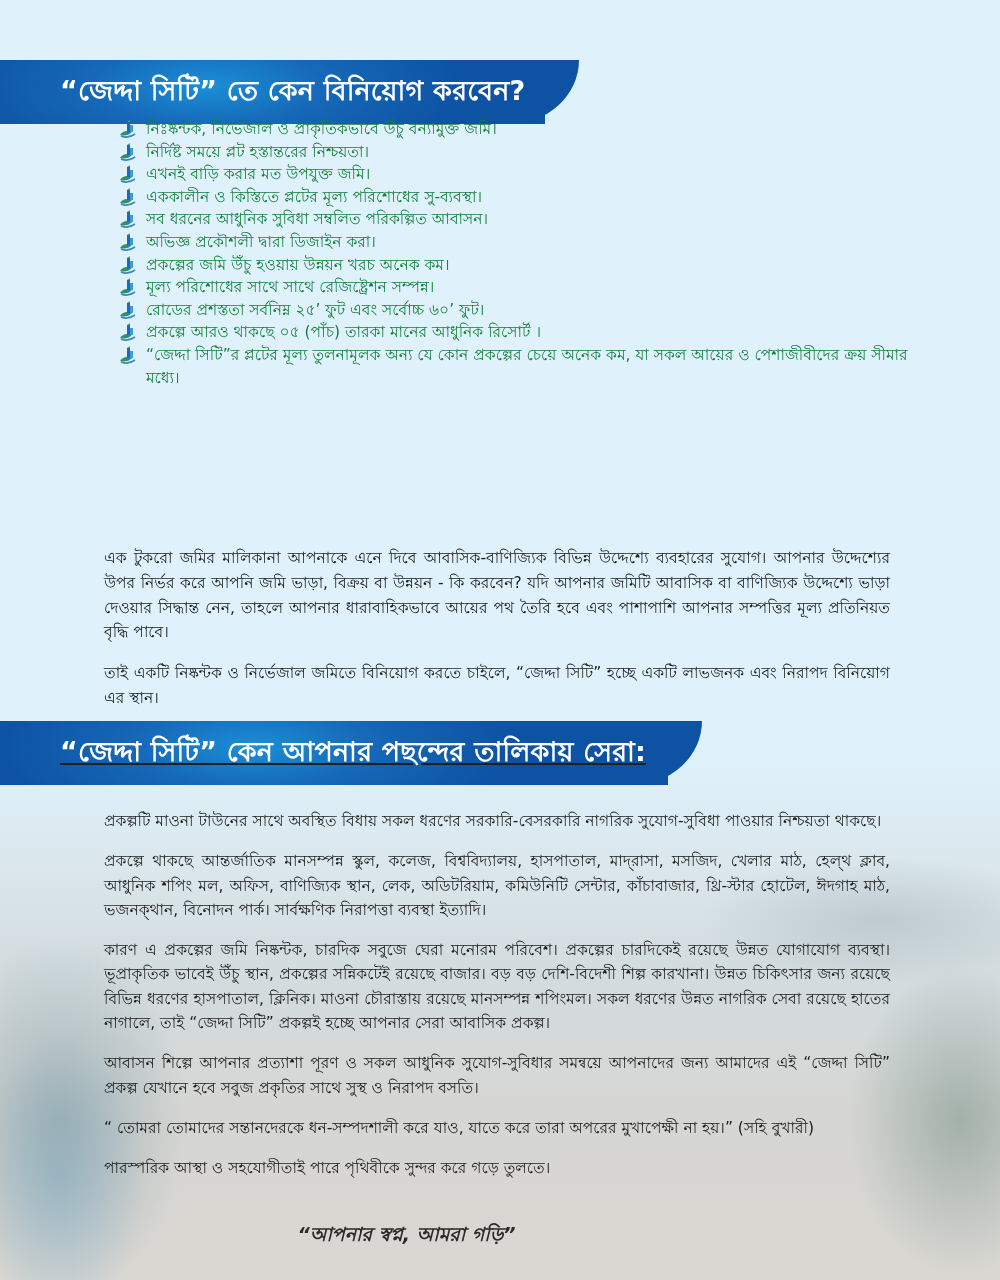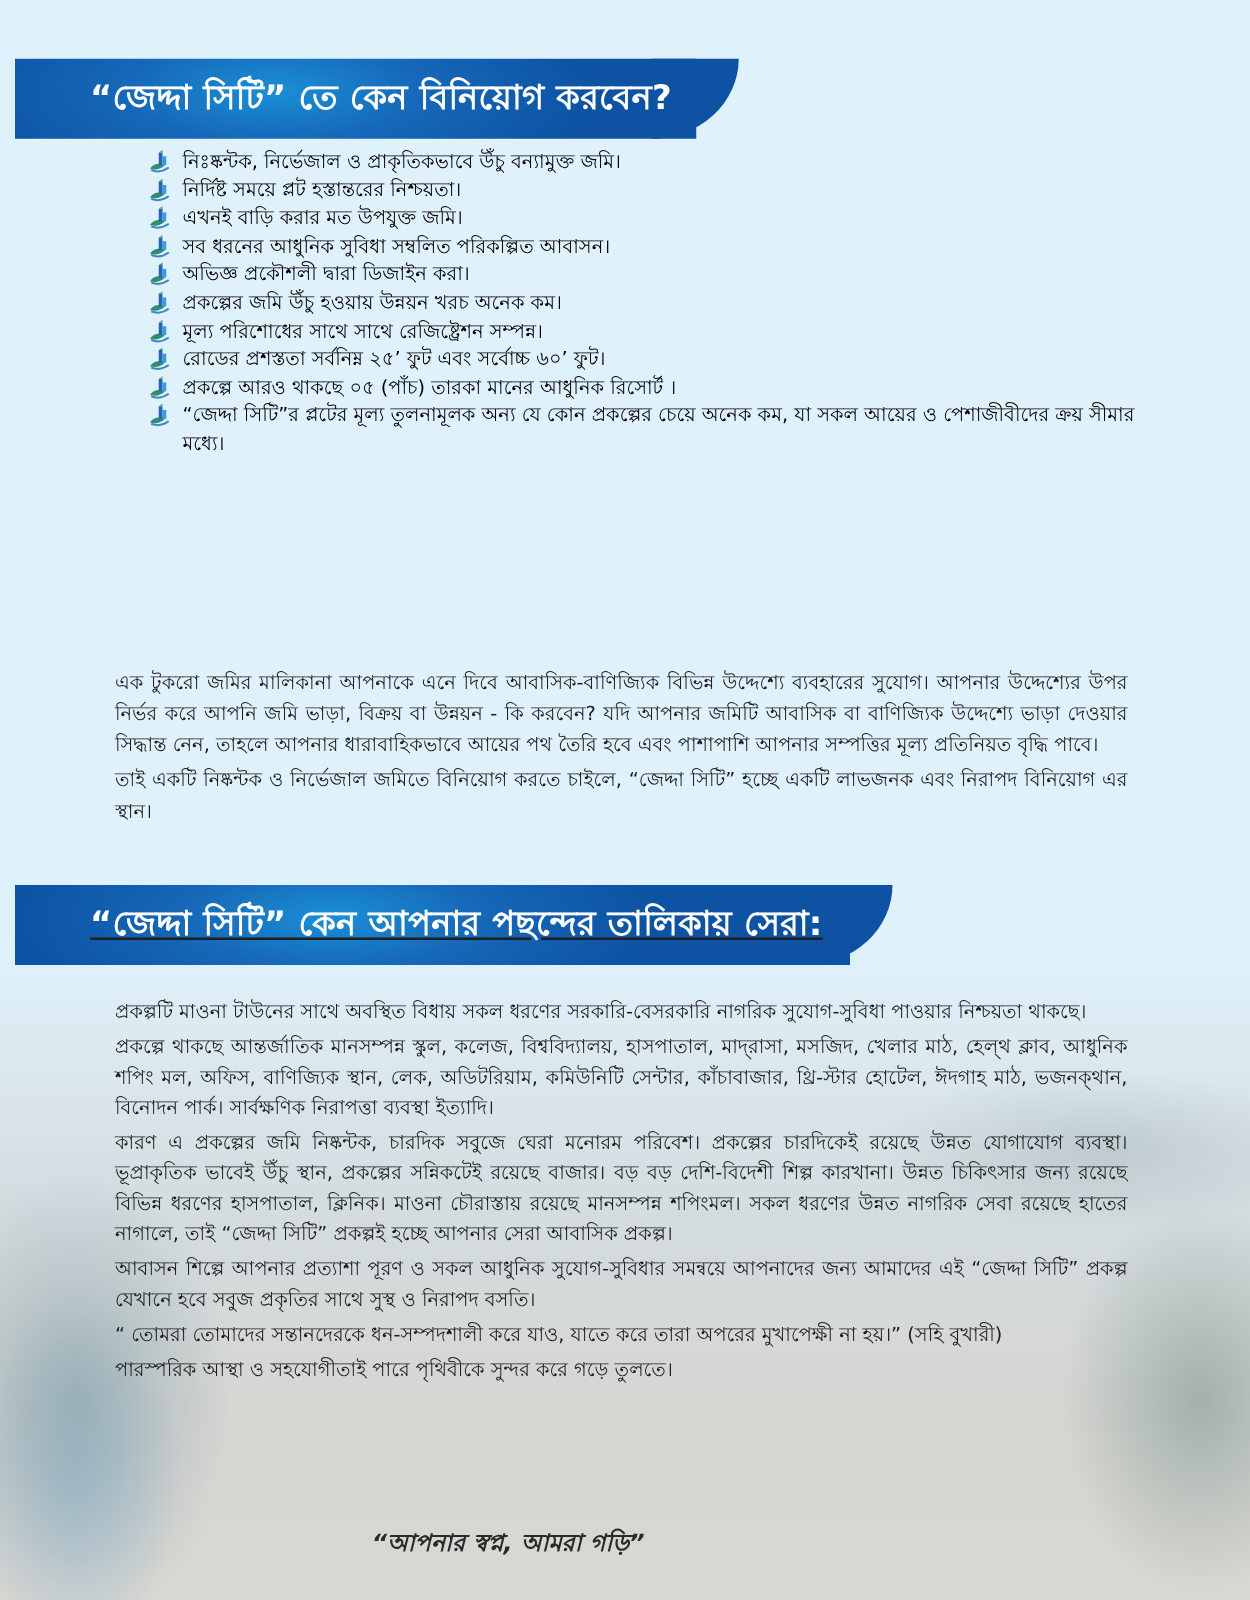--- a/index.html
+++ b/index.html
@@ -16,25 +16,25 @@
       radial-gradient(ellipse 180px 260px at 60px 360px, rgba(120,150,160,0.55), rgba(120,150,160,0) 70%),
       radial-gradient(ellipse 160px 220px at 960px 360px, rgba(100,130,120,0.45), rgba(100,130,120,0) 70%),
       radial-gradient(ellipse 260px 90px at 880px 160px, rgba(160,175,180,0.45), rgba(160,175,180,0) 70%),
       radial-gradient(ellipse 120px 200px at 60px 420px, rgba(150,190,215,0.6), rgba(150,190,215,0) 70%),
       linear-gradient(180deg, #dff1fb 0%, #dbe8ee 18%, #d3dcdf 40%, #d6d6d2 70%, #d9d7d2 100%);
     z-index: 0;
   }
   .content { position: relative; z-index: 1; }
 
   .banner {
-    position: absolute; left: 12px;
+    position: absolute; left: 0;
     height: 64px;
     background: radial-gradient(ellipse 260px 90px at 38% 40%, #1b8fd6 0%, #1668b8 45%, #0d52a3 100%);
     border-top-right-radius: 0 0;
-    display: flex; align-items: center;
+    display: flex; align-items: center; margin-top: 13px;
   }
   .banner::after {
     content: ""; position: absolute; right: -34px; top: 0; width: 70px; height: 64px;
     background: #0d52a3;
     border-bottom-right-radius: 70px 64px;
   }
   .banner-1 { top: 47px; width: 545px; }
   .banner-2 { top: 708px; width: 668px; text-decoration: underline; }
   .banner-title {
     position: relative; z-index: 2;
@@ -42,31 +42,31 @@
     padding-left: 60px; white-space: nowrap;
     font-family: "DejaVu Sans", sans-serif;
   }
 
   .bullets {
     position: absolute; left: 118px; top: 118px; width: 800px;
     list-style: none; margin: 0; padding: 0;
   }
   .bullets li {
     display: flex; align-items: flex-start;
-    font-size: 15.5px; line-height: 22.6px; color: #000000;
+    font-size: 15.5px; line-height: 22.6px; color: #15803d;
   }
   .bullet-icon {
     flex: 0 0 20px; width: 20px; height: 20px; margin-right: 8px; margin-top: 1px;
   }
 
   .para-block {
     position: absolute; left: 88px; width: 818px;
     font-size: 15.5px; line-height: 24.8px; color: #1c1c1c; text-align: justify;
   }
-  .para-block p { margin: 4px; }
+  .para-block p { margin: 16px; }
   .para-1 { top: 530px; }
   .para-2 { top: 793px; line-height: 24.3px; }
 
   .slogan {
     position: absolute; left: 0; width: 813px; top: 1220px;
     text-align: center; font-size: 19px; font-weight: bold; font-style: italic;
     color: #2a2a2a;
   }
 </style>
 </head>
@@ -103,20 +103,30 @@
       </li>
     <li>
         <span class="bullet-icon"><svg viewBox="0 0 20 20" width="20" height="20">
             <path d="M2 16 Q6 10 14 13 Q9 18 2 16Z" fill="#2f8f6a"></path>
             <path d="M3 17 Q10 20 17 15" stroke="#3a86c8" stroke-width="1.6" fill="none"></path>
             <rect x="9" y="3" width="3" height="10" fill="#2b62b4"></rect>
             <rect x="12" y="6" width="3" height="7" fill="#35a0d8"></rect>
             <path d="M9 3 L12 1 L12 3Z" fill="#3fb06a"></path>
           </svg></span>
         <span>এখনই বাড়ি করার মত উপযুক্ত জমি।</span>
+      </li>
+    <li>
+        <span class="bullet-icon"><svg viewBox="0 0 20 20" width="20" height="20">
+            <path d="M2 16 Q6 10 14 13 Q9 18 2 16Z" fill="#2f8f6a"></path>
+            <path d="M3 17 Q10 20 17 15" stroke="#3a86c8" stroke-width="1.6" fill="none"></path>
+            <rect x="9" y="3" width="3" height="10" fill="#2b62b4"></rect>
+            <rect x="12" y="6" width="3" height="7" fill="#35a0d8"></rect>
+            <path d="M9 3 L12 1 L12 3Z" fill="#3fb06a"></path>
+          </svg></span>
+        <span>এককালীন ও কিস্তিতে প্লটের মূল্য পরিশোধের সু-ব্যবস্থা।</span>
       </li>
     <li>
         <span class="bullet-icon"><svg viewBox="0 0 20 20" width="20" height="20">
             <path d="M2 16 Q6 10 14 13 Q9 18 2 16Z" fill="#2f8f6a"></path>
             <path d="M3 17 Q10 20 17 15" stroke="#3a86c8" stroke-width="1.6" fill="none"></path>
             <rect x="9" y="3" width="3" height="10" fill="#2b62b4"></rect>
             <rect x="12" y="6" width="3" height="7" fill="#35a0d8"></rect>
             <path d="M9 3 L12 1 L12 3Z" fill="#3fb06a"></path>
           </svg></span>
         <span>সব ধরনের আধুনিক সুবিধা সম্বলিত পরিকল্পিত আবাসন।</span>

